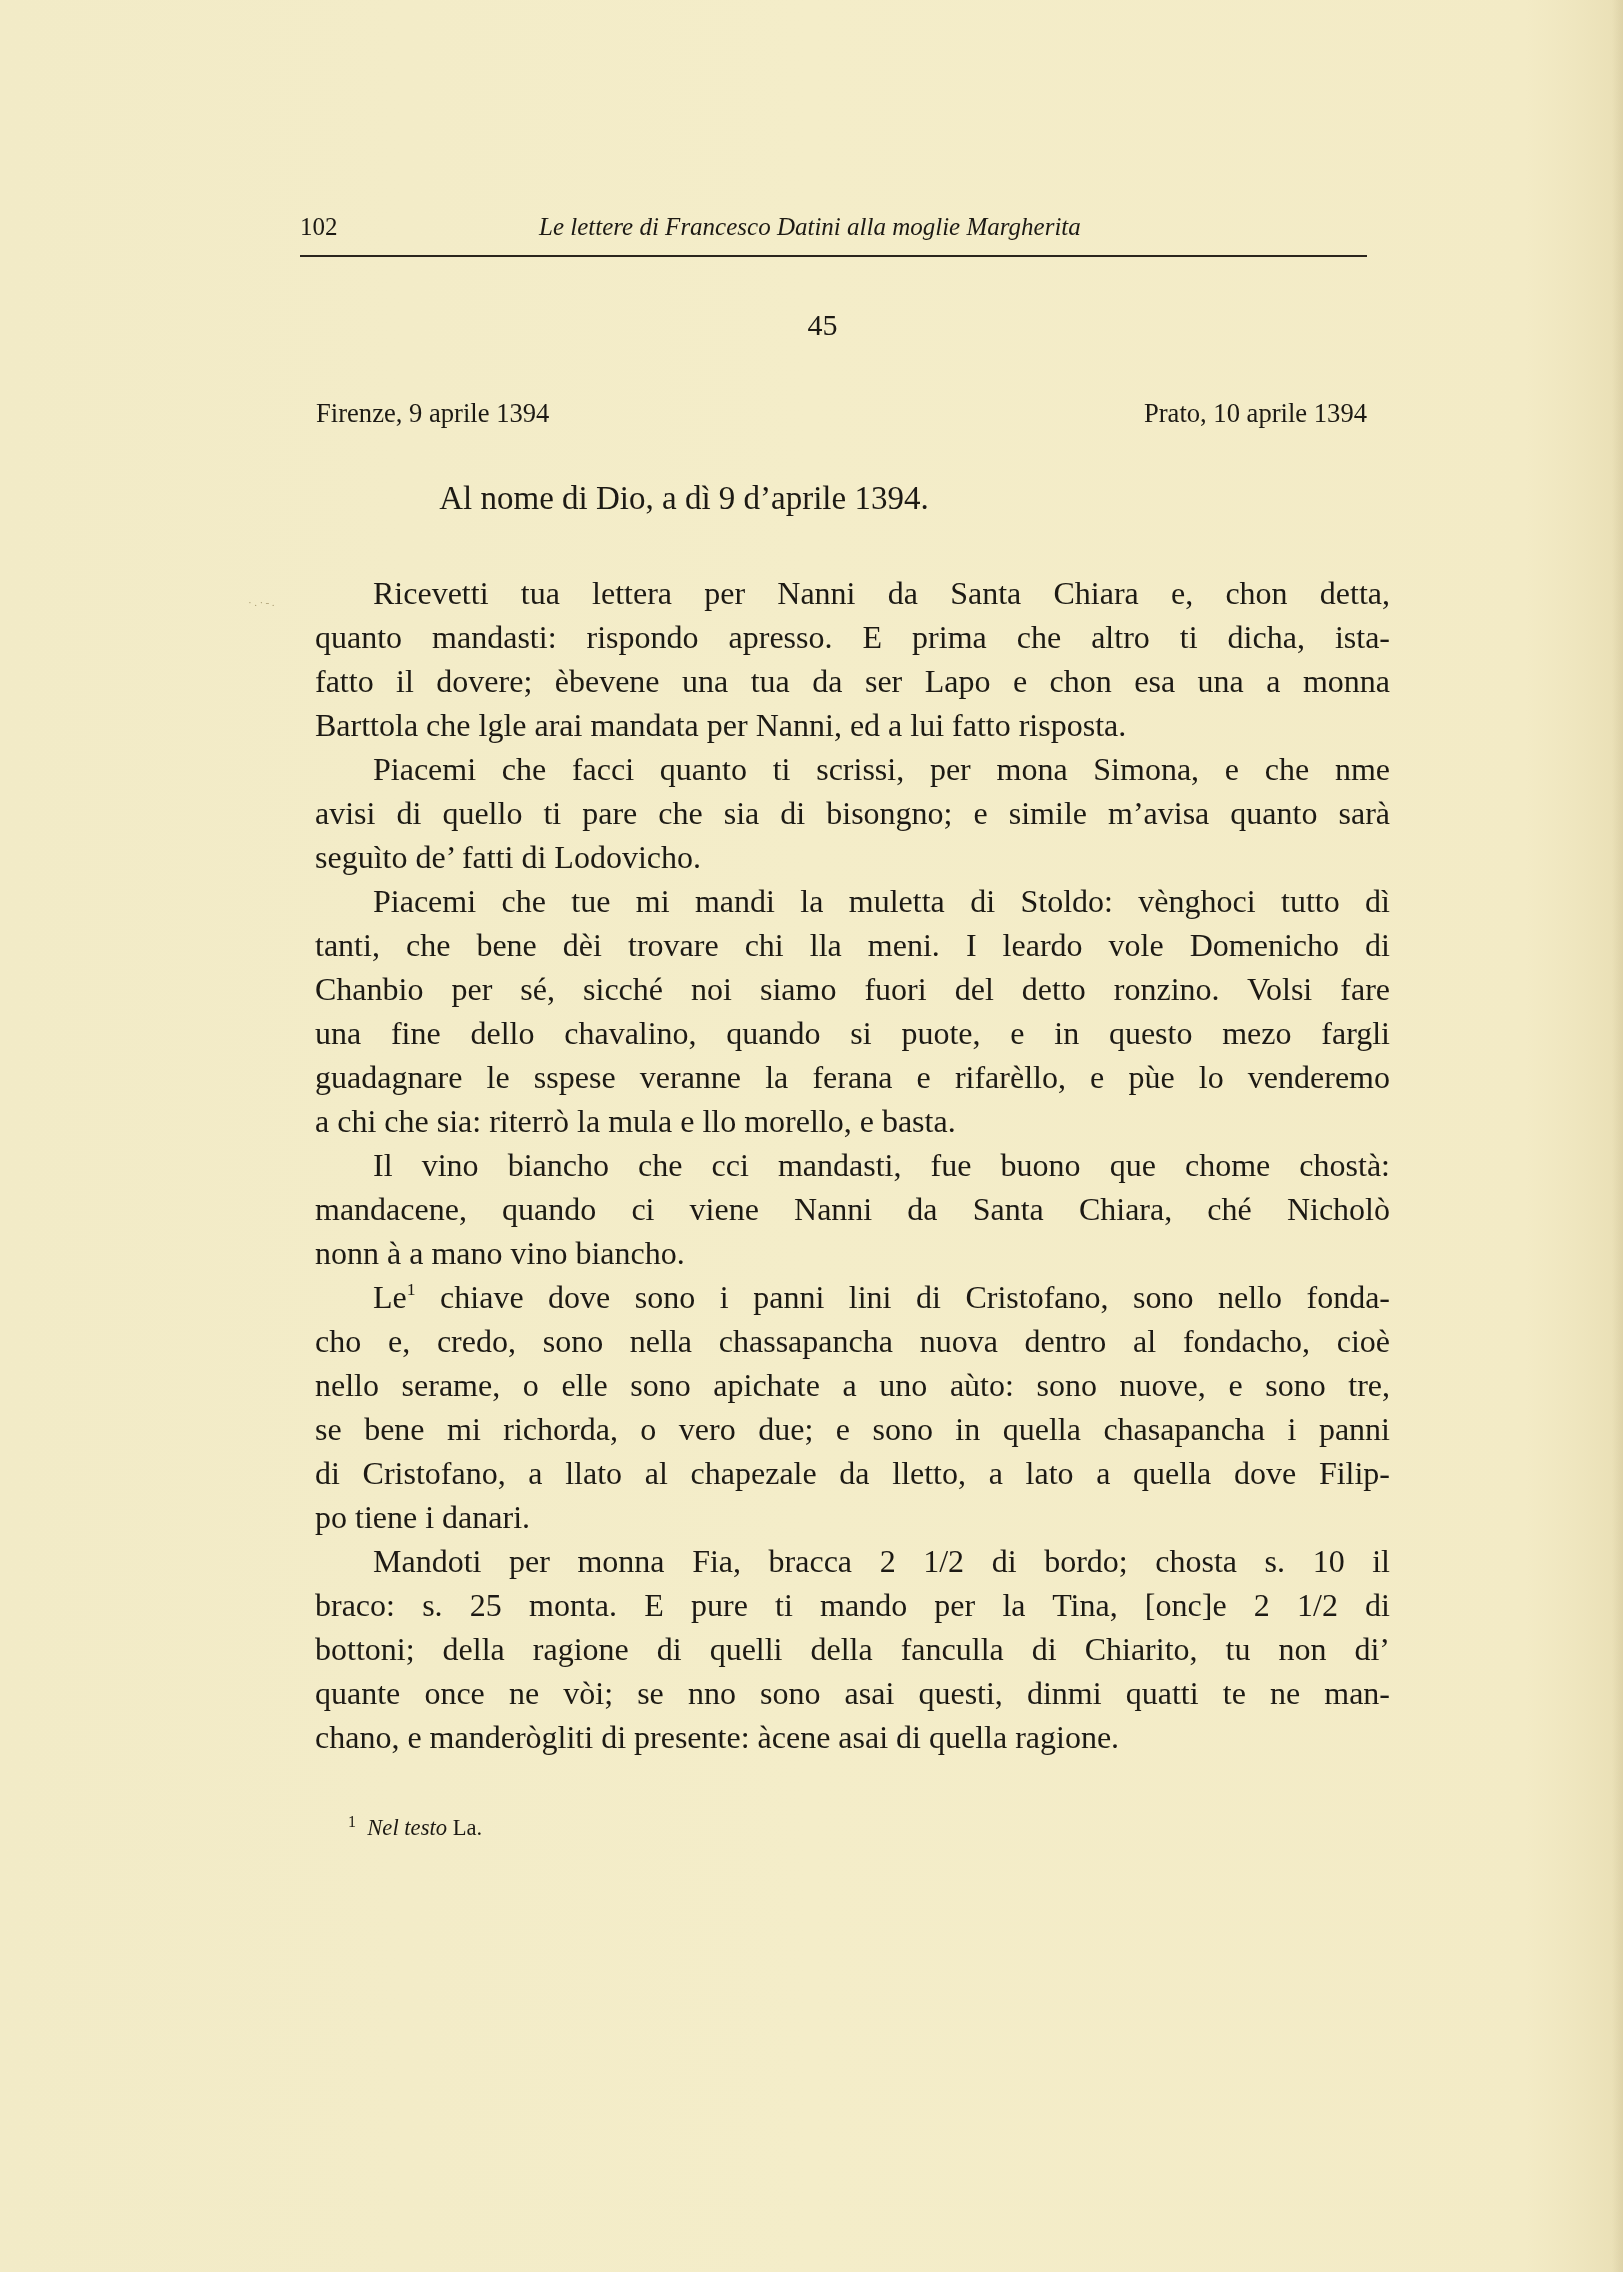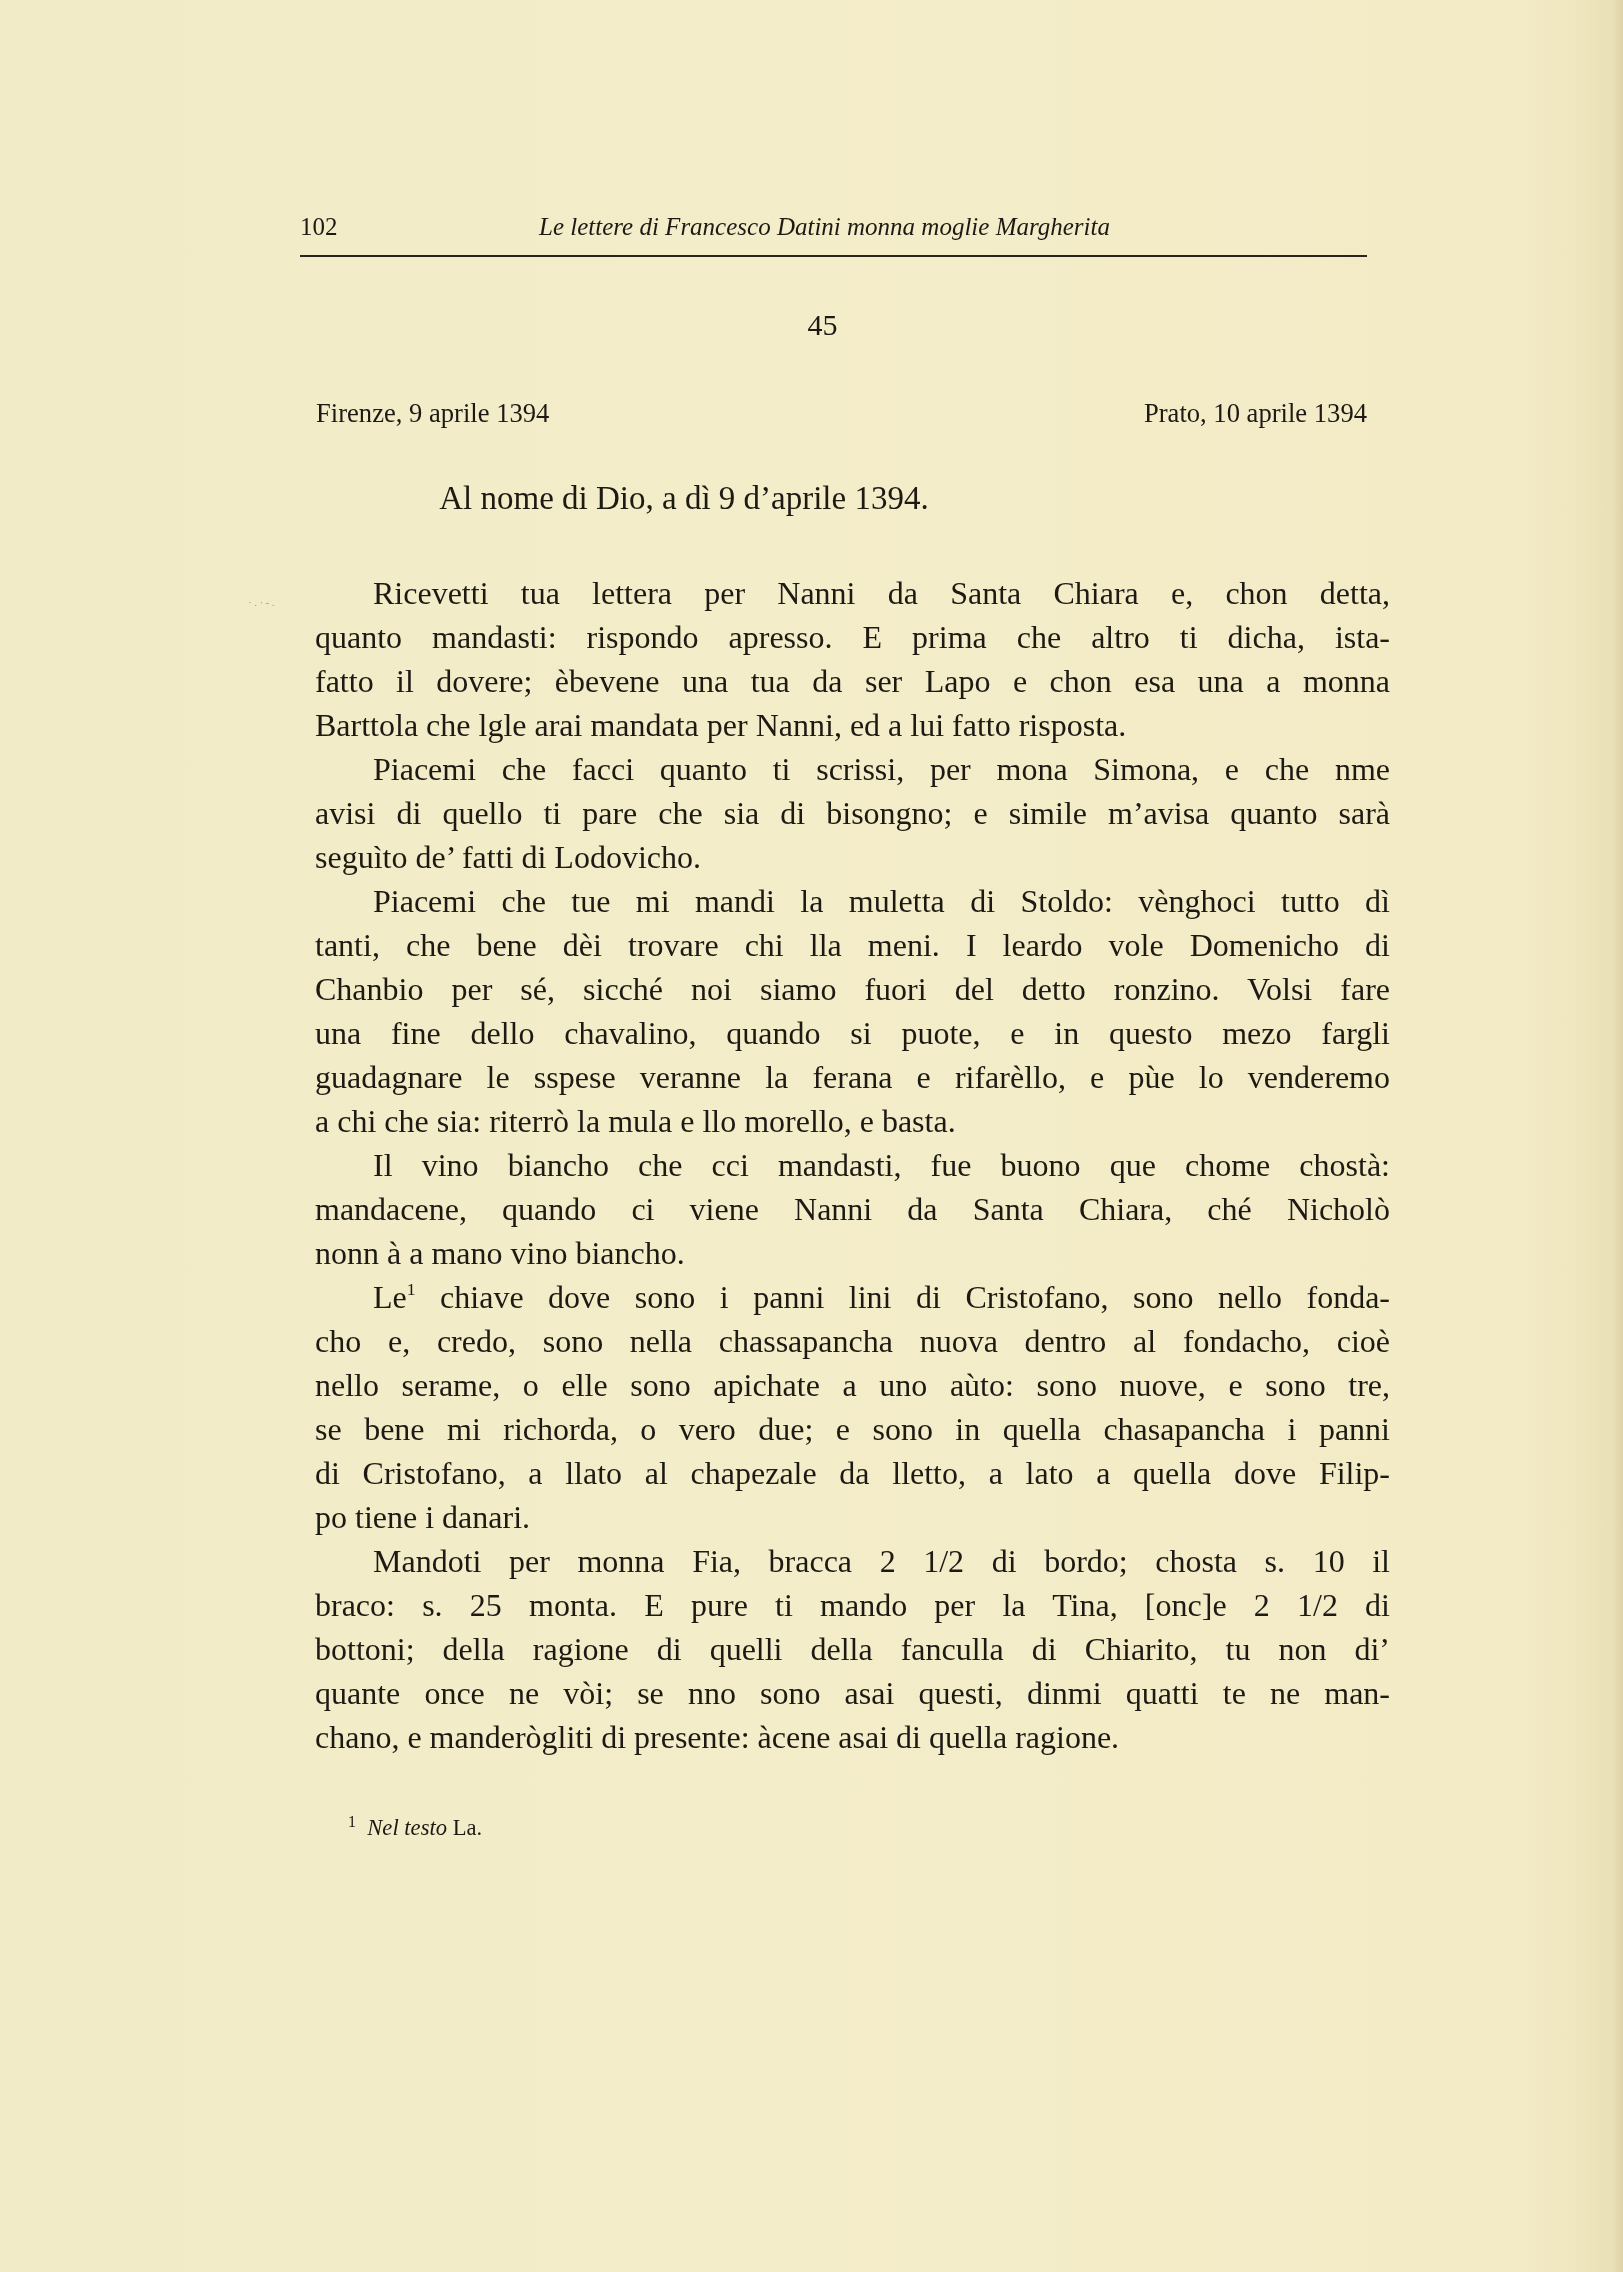--- a/index.html
+++ b/index.html
@@ -136,21 +136,21 @@
     }
   </style>
 </head>
 <body>
 
 <div class="page">
   <div class="edge-shadow"></div>
 
   <div class="running-head">
     <span class="folio">102</span>
-    <span class="running-title">Le lettere di Francesco Datini monna moglie Margherita</span>
+    <span class="running-title">Le lettere di Francesco Datini alla moglie Margherita</span>
   </div>
   <div class="rule"></div>
 
   <div class="letter-number">45</div>
 
   <div class="place-date-left">Firenze, 9 aprile 1394</div>
   <div class="place-date-right">Prato, 10 aprile 1394</div>
 
   <div class="invocation">Al nome di Dio, a dì 9 d’aprile 1394.</div>
 

